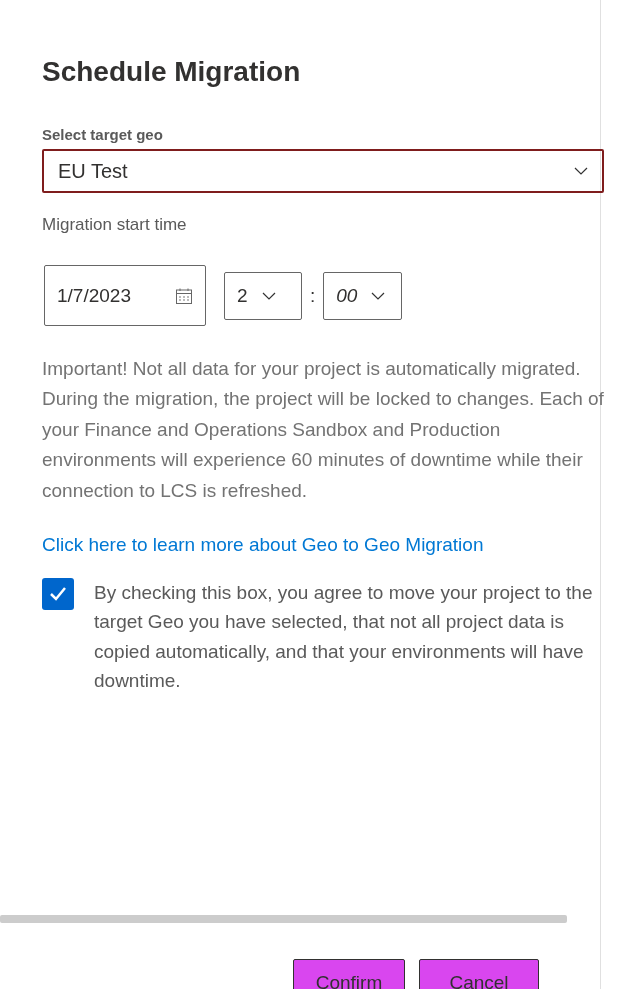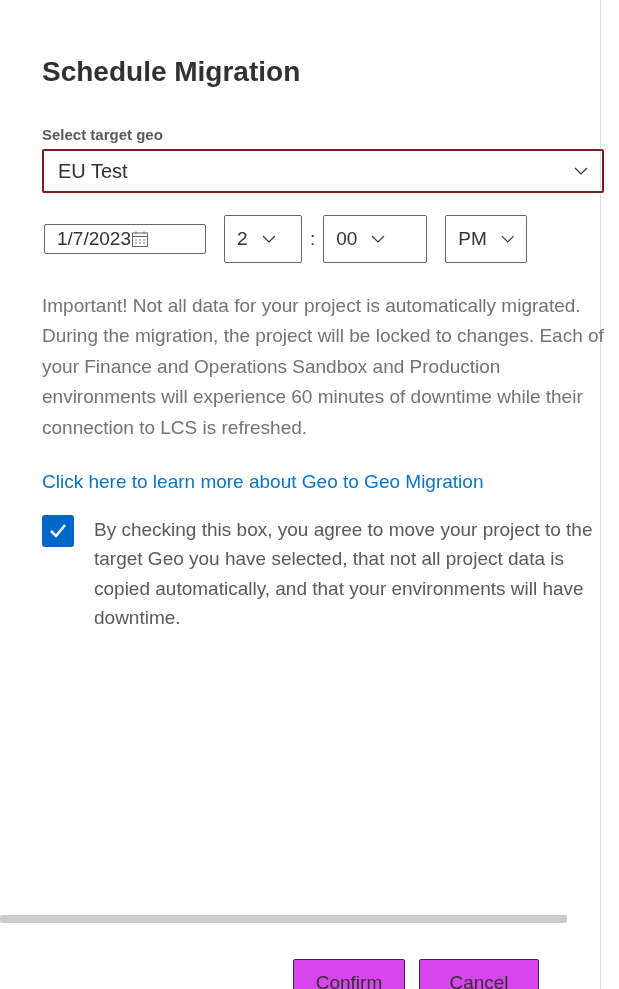--- a/index.html
+++ b/index.html
@@ -60,26 +60,27 @@
       margin-bottom: 30px;
     }
     .time-row {
       display: flex;
       align-items: center;
       gap: 18px;
       padding-left: 2px;
       margin-bottom: 28px;
     }
     .date-box {
-      height: 30px;
+      height: 61px;
       width: 162px;
       border: 1px solid #666;
       border-radius: 2px;
       display: flex;
       align-items: center;
+      justify-content: space-between;
       padding: 0 12px;
       cursor: pointer;
     }
     .date-text {
       font-size: 19px;
       color: #323130;
     }
     .calendar-icon {
       width: 18px;
       height: 18px;
@@ -88,21 +89,21 @@
       height: 48px;
       border: 1px solid #666;
       border-radius: 2px;
       display: flex;
       align-items: center;
       padding: 0 12px;
       gap: 14px;
       cursor: pointer;
     }
     .hour-select { width: 78px; }
-    .minute-select { width: 104px; }
+    .minute-select { width: 79px; font-style: italic; }
     .ampm-select { width: 82px; }
     .select-text {
       font-size: 19px;
       color: #323130;
     }
     .colon {
       font-size: 19px;
       color: #323130;
       margin: 0 -10px;
     }
@@ -198,20 +199,21 @@
   <h1 class="page-title">Schedule Migration</h1>
 
   <div class="field-label">Select target geo</div>
   <div class="geo-select">
     <span class="geo-select-text">EU Test</span>
     <svg class="chevron-down" viewBox="0 0 14 14">
       <path d="M1 4 L7 10 L13 4" stroke="#333" stroke-width="1.2" fill="none"></path>
     </svg>
   </div>
 
+  <div class="section-label">Migration start time</div>
 
   <div class="time-row">
     <div class="date-box">
       <span class="date-text">1/7/2023</span>
       <svg class="calendar-icon" viewBox="0 0 18 18">
         <rect x="1.5" y="3" width="15" height="13.5" stroke="#666" stroke-width="1" fill="none"></rect>
         <line x1="1.5" y1="6.5" x2="16.5" y2="6.5" stroke="#666" stroke-width="1"></line>
         <line x1="5" y1="1.5" x2="5" y2="4" stroke="#666" stroke-width="1"></line>
         <line x1="13" y1="1.5" x2="13" y2="4" stroke="#666" stroke-width="1"></line>
         <circle cx="5" cy="10" r="0.8" fill="#666"></circle>
@@ -232,26 +234,20 @@
 
     <span class="colon">:</span>
 
     <div class="small-select minute-select">
       <span class="select-text">00</span>
       <svg class="chevron-down" viewBox="0 0 14 14">
         <path d="M1 4 L7 10 L13 4" stroke="#333" stroke-width="1.2" fill="none"></path>
       </svg>
     </div>
 
-    <div class="small-select ampm-select">
-      <span class="select-text">PM</span>
-      <svg class="chevron-down" viewBox="0 0 14 14">
-        <path d="M1 4 L7 10 L13 4" stroke="#333" stroke-width="1.2" fill="none"></path>
-      </svg>
-    </div>
   </div>
 
   <div class="important-text">Important! Not all data for your project is automatically migrated. During the migration, the project will be locked to changes. Each of your Finance and Operations Sandbox and Production environments will experience 60 minutes of downtime while their connection to LCS is refreshed.</div>
 
   <a class="learn-link">Click here to learn more about Geo to Geo Migration</a>
 
   <div class="consent-row">
     <div class="checkbox">
       <svg class="checkmark" viewBox="0 0 20 20">
         <path d="M3 10 L8 15 L17 4" stroke="#fff" stroke-width="2.5" fill="none"></path>

